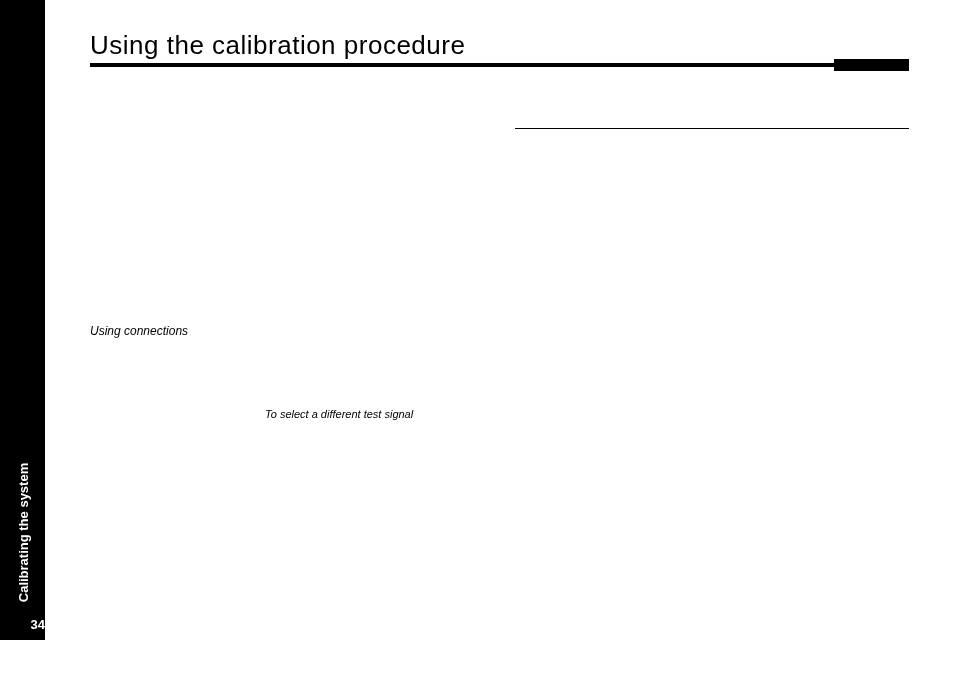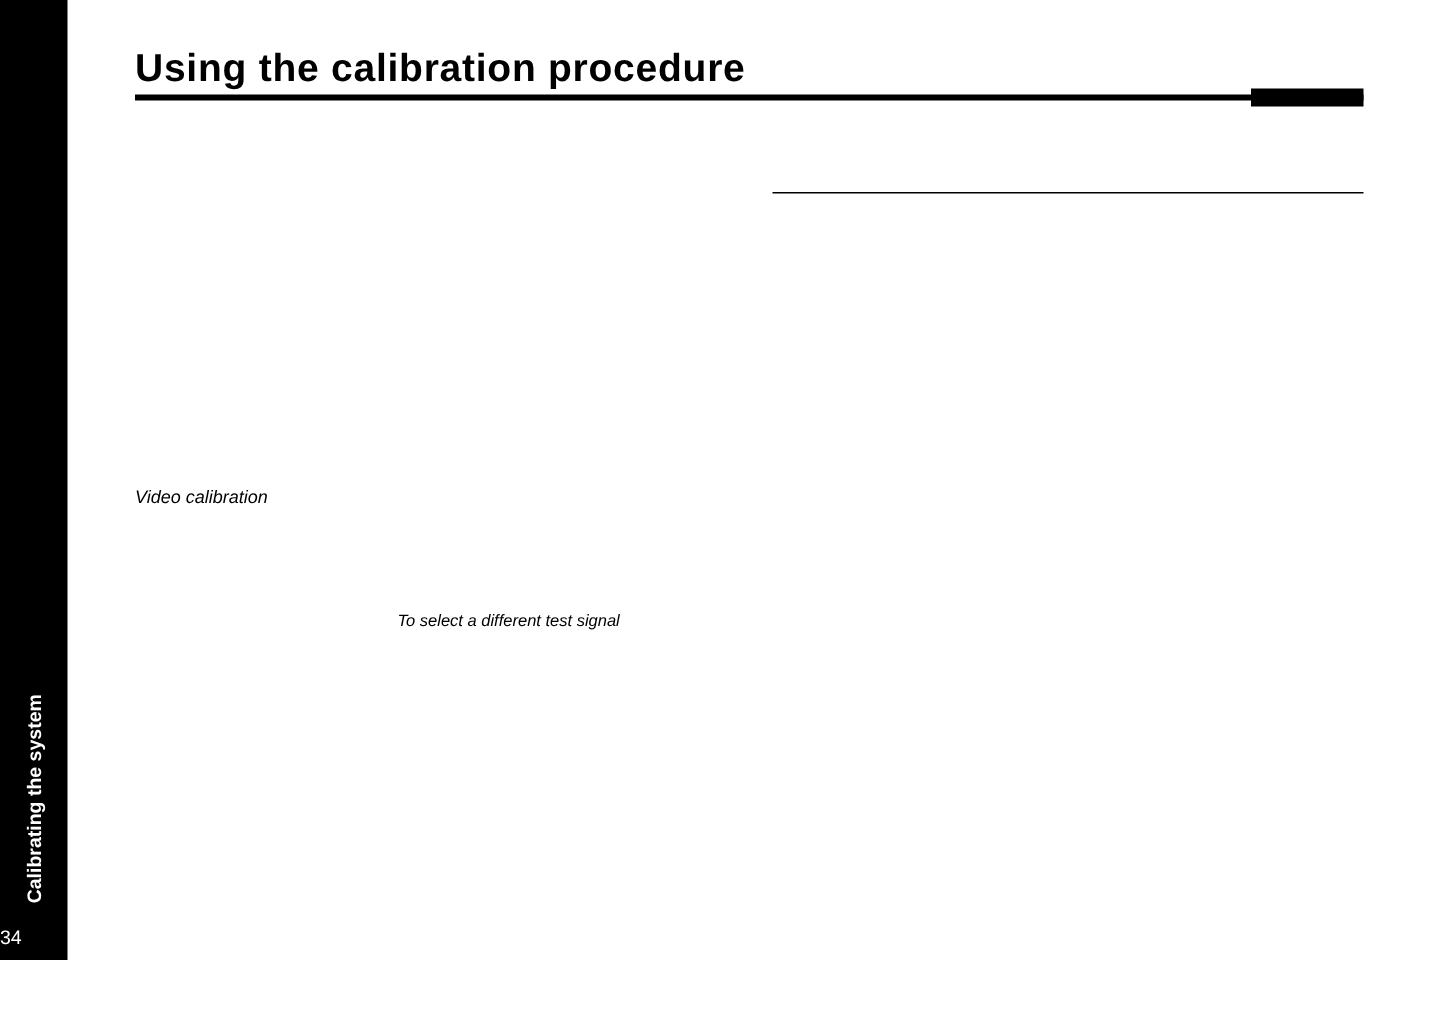--- a/index.html
+++ b/index.html
@@ -41,38 +41,38 @@
     white-space: nowrap;
     color: #ffffff;
     font-size: 13px;
     font-weight: bold;
   }
   .rail-bottom .pg {
     position: absolute;
     bottom: 8px;
     left: 0;
     width: 45px;
-    text-align: left;
+    text-align: right;
     color: #ffffff;
     font-size: 13px;
-    font-weight: normal;
+    font-weight: bold;
   }
   .content {
     position: absolute;
     left: 45px;
     top: 0;
     width: 909px;
     height: 674px;
   }
   .title {
     position: absolute;
     top: 30px;
     left: 45px;
     font-size: 26px;
-    font-weight: 700;
+    font-weight: 400;
     letter-spacing: 0.5px;
     color: #000;
     font-family: Arial, Helvetica, sans-serif;
   }
   .title-rule {
     position: absolute;
     top: 63px;
     left: 45px;
     right: 45px;
     height: 4px;
@@ -123,17 +123,17 @@
     </div>
   </div>
 
   <div class="content">
     <div class="title">Using the calibration procedure</div>
     <div class="title-rule"></div>
     <div class="title-rule-right"></div>
 
     <div class="sub-rule"></div>
 
-    <div class="caption1">Video calibration</div>
+    <div class="caption1">Using connections</div>
     <div class="caption2">To select a different test signal</div>
   </div>
 
 </div>
 
 </body></html>

